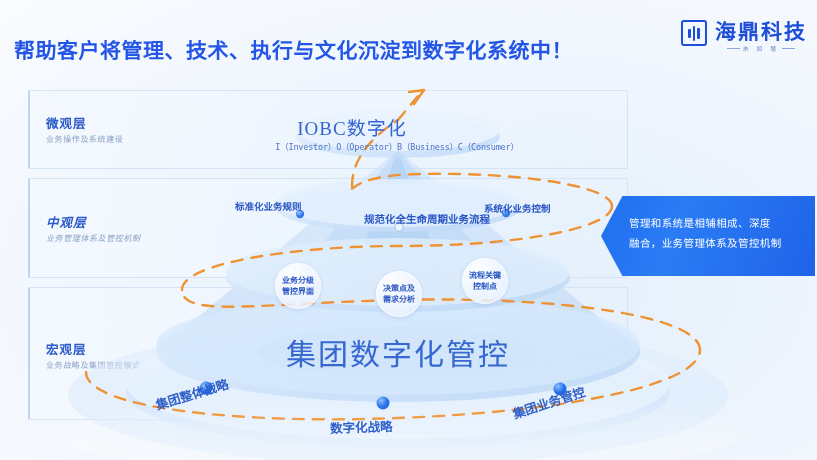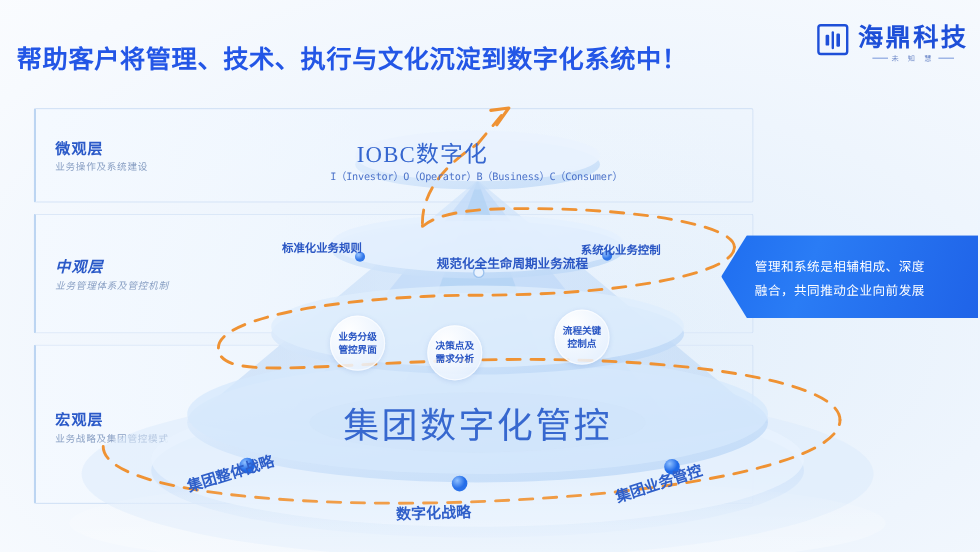--- a/index.html
+++ b/index.html
@@ -65,31 +65,31 @@
   #t-group{left:398px;top:330px;transform:translateX(-50%);font-size:30px;
     font-family:"Liberation Serif","DejaVu Serif",serif;color:#3768cf;letter-spacing:2px;}
 
   .bubble{position:absolute;width:46px;height:46px;border-radius:50%;
     background:radial-gradient(circle at 34% 28%,rgba(255,255,255,.97),rgba(226,238,254,.80));
     box-shadow:0 1px 4px rgba(90,130,200,.20), inset 0 0 0 1px rgba(255,255,255,.6);
     display:flex;flex-direction:column;align-items:center;justify-content:center;
     font-size:8px;font-weight:bold;line-height:11px;color:#2b57c4;text-align:center;
     font-family:"Liberation Serif","DejaVu Serif",serif;}
   #b-1{left:275px;top:263px;}
-  #b-2{left:356px;top:271px;text-align:right;}
+  #b-2{left:376px;top:271px;text-align:right;}
   #b-3{left:462px;top:258px;}
 
   .basetag{position:absolute;font-size:12.5px;font-weight:bold;color:#2f5fc9;white-space:nowrap;
     font-family:"Liberation Serif","DejaVu Serif",serif;}
   #bt-1{left:156px;top:395px;transform:rotate(-17deg);transform-origin:left center;}
   #bt-2{left:330px;top:418px;transform:rotate(-2deg);transform-origin:left center;}
   #bt-3{left:513px;top:404px;transform:rotate(-18deg);transform-origin:left center;}
 
   
-  #callout{position:absolute;left:601px;top:196px;width:214px;height:69px;}
+  #callout{position:absolute;left:601px;top:196px;width:214px;height:80px;}
   #callout .shape{position:absolute;inset:0;
     background:linear-gradient(110deg,#1f6ef0 0%,#2a7cf5 35%,#1f63e8 100%);
     clip-path:polygon(10% 0%,100% 0%,100% 100%,10% 100%,0% 50%);}
   #callout .ctxt{position:absolute;left:28px;top:18px;width:178px;color:#ffffff;
     font-size:10.5px;line-height:20px;letter-spacing:.4px;font-family:"Liberation Serif","DejaVu Serif",serif;}
 </style>
 </head>
 <body>
 
 <div id="stage">
@@ -224,17 +224,17 @@
   <div class="lbl" id="t-group">集团数字化管控</div>
 
   <div class="basetag" id="bt-1">集团整体战略</div>
   <div class="basetag" id="bt-2">数字化战略</div>
   <div class="basetag" id="bt-3">集团业务管控</div>
 
   <div id="callout">
     <div class="shape"></div>
     <div class="ctxt">
       <div>管理和系统是相辅相成、深度</div>
-      <div>融合，共同推动企业向前发展</div>
+      <div>融合，业务管理体系及管控机制</div>
     </div>
   </div>
 
 </div>
 
 </body></html>

